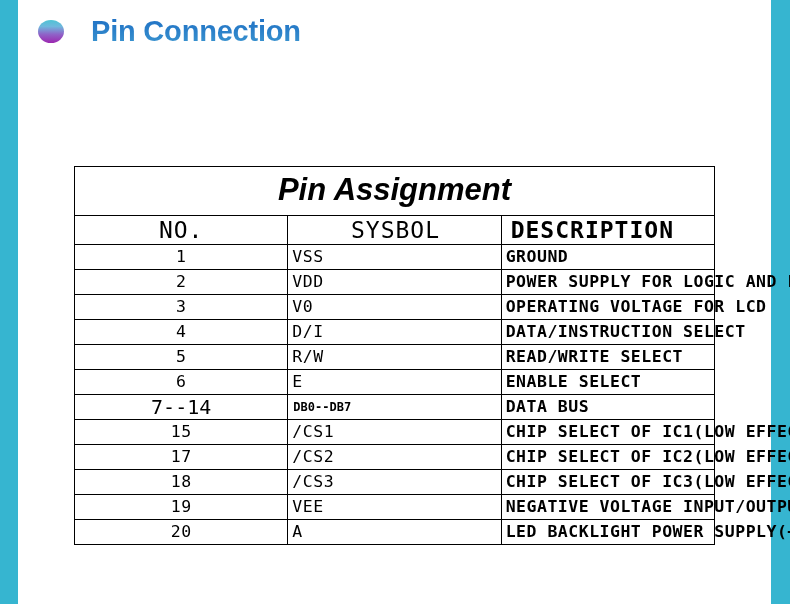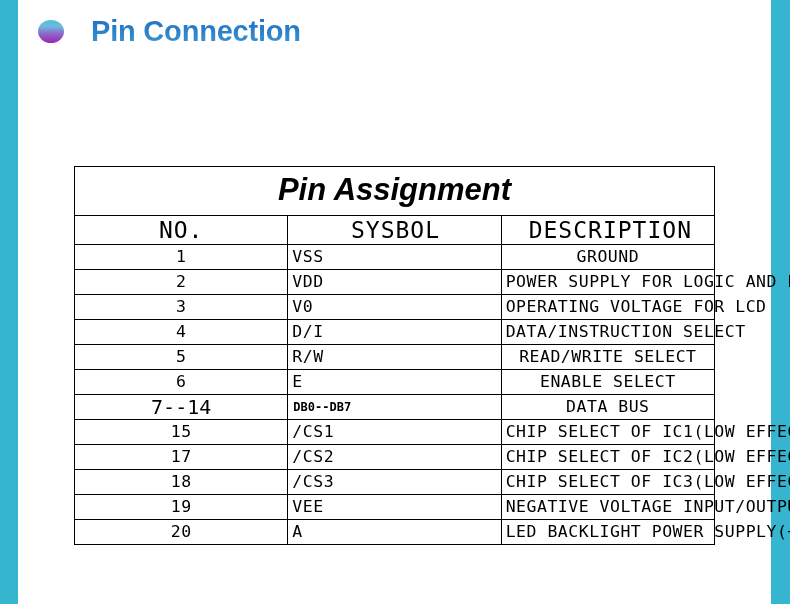--- a/index.html
+++ b/index.html
@@ -127,22 +127,23 @@
     width: 83px;
     text-align: center;
   }
   td.c-sym {
     width: 110px;
     text-align: left;
     padding-left: 8px;
   }
   td.c-desc {
     width: 448px;
-    text-align: center;
+    text-align: left;
     padding-left: 9px;
+    font-weight: bold;
   }
   tr.head-row td.c-sym { padding-left: 6px; }
   tr.head-row td.c-desc { padding-left: 9px; }
 
   td.small-desc {
     font-size: 14px;
     letter-spacing: 0.6px;
   }
   tr.wide-no td.c-no {
     font-size: 20px;

